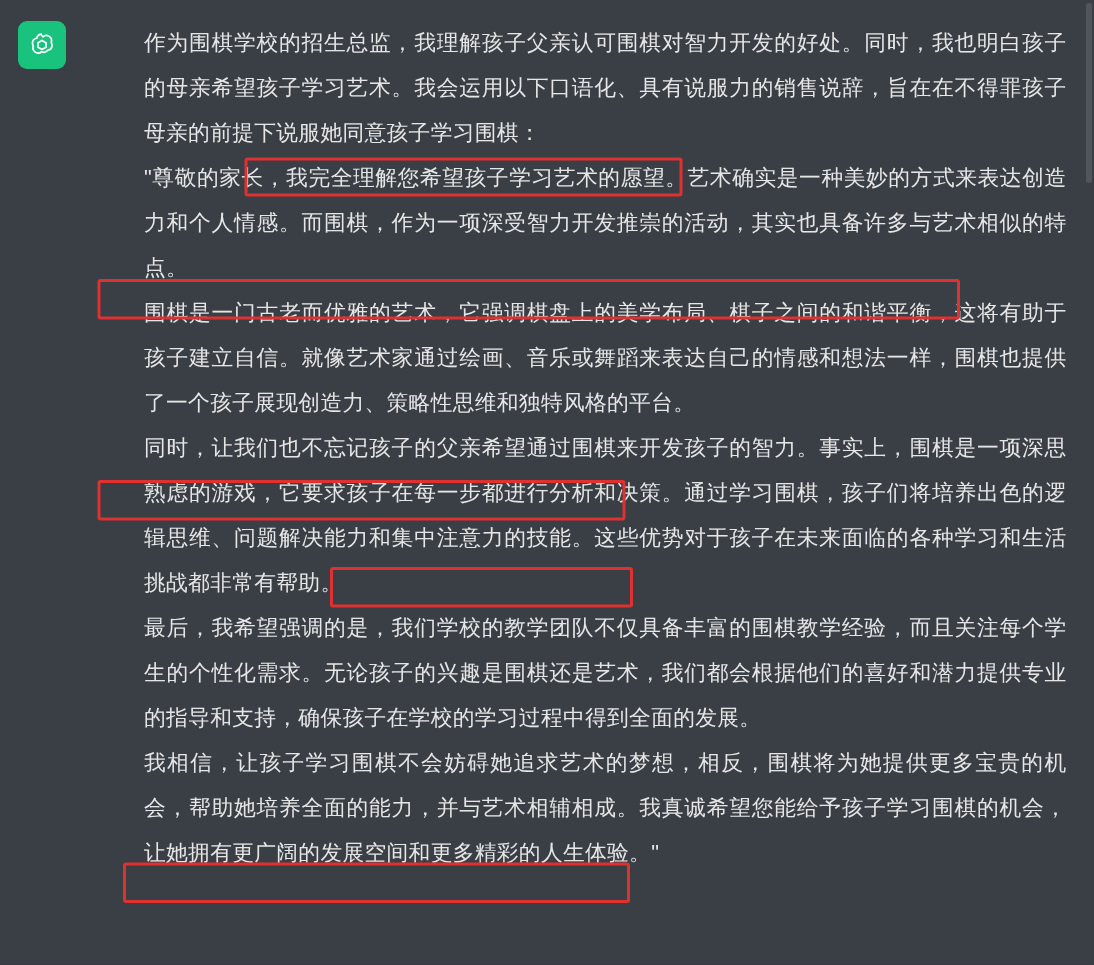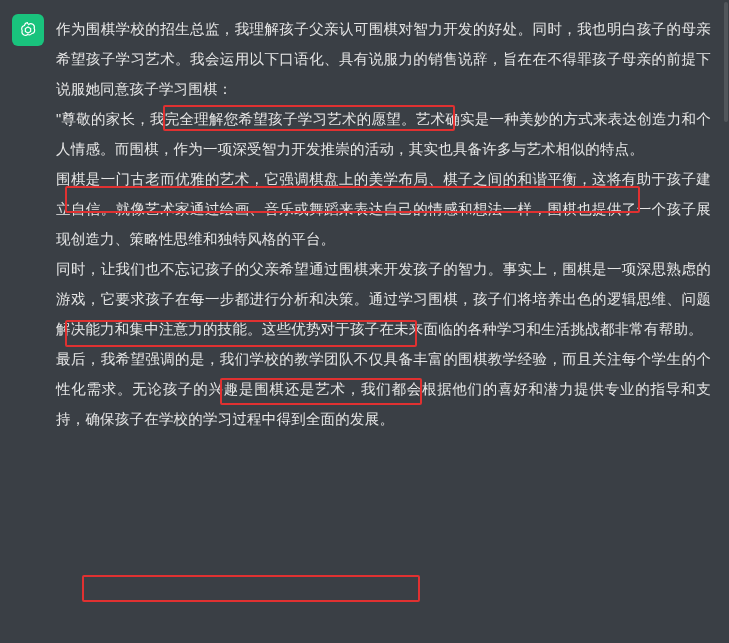--- a/index.html
+++ b/index.html
@@ -45,20 +45,21 @@
     padding: 14px 18px 10px 0;
     box-sizing: border-box;
     min-width: 0;
   }
   .msg {
     color: #e6e6e6;
     font-size: 14.5px;
     line-height: 30px;
     letter-spacing: 0.2px;
     text-align: justify;
+    margin-left: 40px;
   }
   .msg p {
     margin: 0;
   }
   
   .anno {
     position: absolute;
     border: 2px solid #e03131;
     border-radius: 2px;
     pointer-events: none;
@@ -98,20 +99,21 @@
     </div>
   </div>
 
   <div class="message-col">
     <div class="msg">
       <p>作为围棋学校的招生总监，我理解孩子父亲认可围棋对智力开发的好处。同时，我也明白孩子的母亲希望孩子学习艺术。我会运用以下口语化、具有说服力的销售说辞，旨在在不得罪孩子母亲的前提下说服她同意孩子学习围棋：</p>
       <p>"尊敬的家长，我完全理解您希望孩子学习艺术的愿望。艺术确实是一种美妙的方式来表达创造力和个人情感。而围棋，作为一项深受智力开发推崇的活动，其实也具备许多与艺术相似的特点。</p>
       <p>围棋是一门古老而优雅的艺术，它强调棋盘上的美学布局、棋子之间的和谐平衡，这将有助于孩子建立自信。就像艺术家通过绘画、音乐或舞蹈来表达自己的情感和想法一样，围棋也提供了一个孩子展现创造力、策略性思维和独特风格的平台。</p>
       <p>同时，让我们也不忘记孩子的父亲希望通过围棋来开发孩子的智力。事实上，围棋是一项深思熟虑的游戏，它要求孩子在每一步都进行分析和决策。通过学习围棋，孩子们将培养出色的逻辑思维、问题解决能力和集中注意力的技能。这些优势对于孩子在未来面临的各种学习和生活挑战都非常有帮助。</p>
       <p>最后，我希望强调的是，我们学校的教学团队不仅具备丰富的围棋教学经验，而且关注每个学生的个性化需求。无论孩子的兴趣是围棋还是艺术，我们都会根据他们的喜好和潜力提供专业的指导和支持，确保孩子在学校的学习过程中得到全面的发展。</p>
+      <p>我相信，让孩子学习围棋不会妨碍她追求艺术的梦想，相反，围棋将为她提供更多宝贵的机会，帮助她培养全面的能力，并与艺术相辅相成。我真诚希望您能给予孩子学习围棋的机会，让她拥有更广阔的发展空间和更多精彩的人生体验。"</p>
     </div>
   </div>
 
   <div class="scrollbar-track">
     <div class="scrollbar-thumb"></div>
   </div>
 
   <div id="anno-layer">
       <div class="anno" style="left: 163px; top: 105px; width: 292px; height: 26px; border-color: rgb(224, 49, 49);"></div>
       <div class="anno" style="left: 65px; top: 186px; width: 575px; height: 27px; border-color: rgb(224, 49, 49);"></div>

